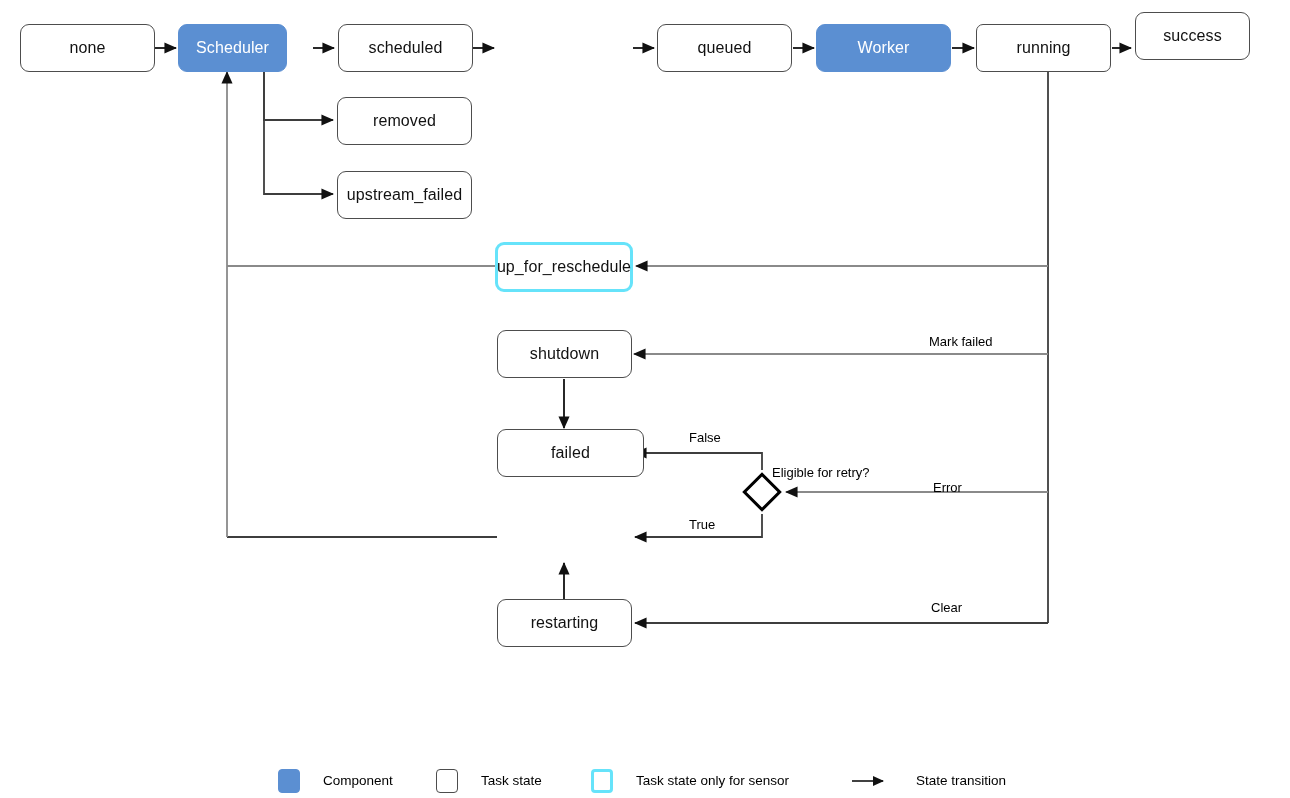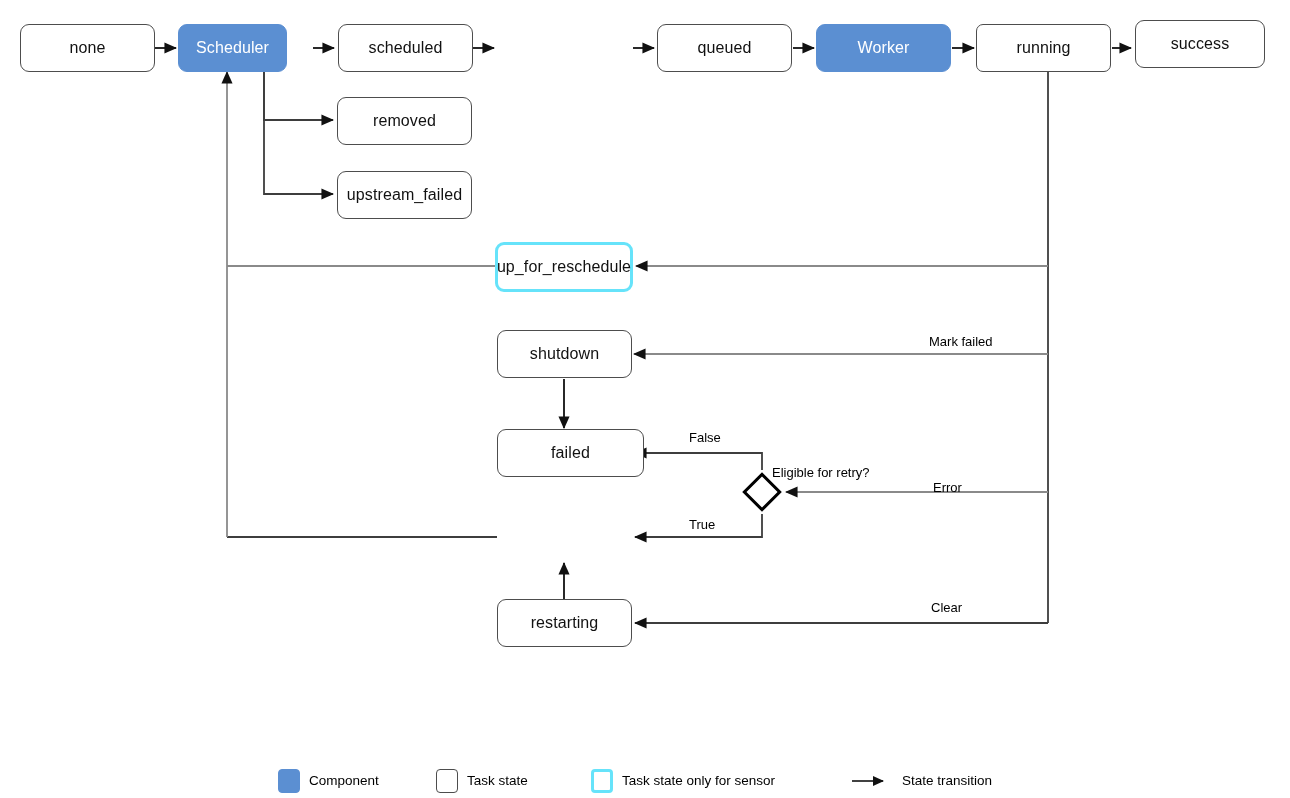--- a/index.html
+++ b/index.html
@@ -82,21 +82,21 @@
     width: 1290px;
     height: 46px;
     display: flex;
     align-items: center;
     z-index: 4;
   }
   .legend-item {
     position: absolute;
     display: flex;
     align-items: center;
-    gap: 9px;
+    gap: 23px;
     font-size: 13.5px;
     line-height: 1;
     color: #000;
     white-space: nowrap;
     margin-top: 12px;
   }
   .sw {
     box-sizing: border-box;
     width: 22px;
     height: 24px;
@@ -206,21 +206,21 @@
   </div>
 
   <div class="node component" style="left:816px; top:24px; width:135px; height:48px;">
     <span>Worker</span>
   </div>
 
   <div class="node state" style="left:976px; top:24px; width:135px; height:48px;border-radius:7px;">
     <span>running</span>
   </div>
 
-  <div class="node state" style="left:1135px; top:20px; width:130px; height:48px;">
+  <div class="node state" style="left:1135px; top:12px; width:115px; height:48px;">
     <span>success</span>
   </div>
 
   <div class="node state" style="left:337px; top:97px; width:135px; height:48px;">
     <span>removed</span>
   </div>
 
   <div class="node state" style="left:337px; top:171px; width:135px; height:48px;">
     <span>upstream_failed</span>
   </div>

